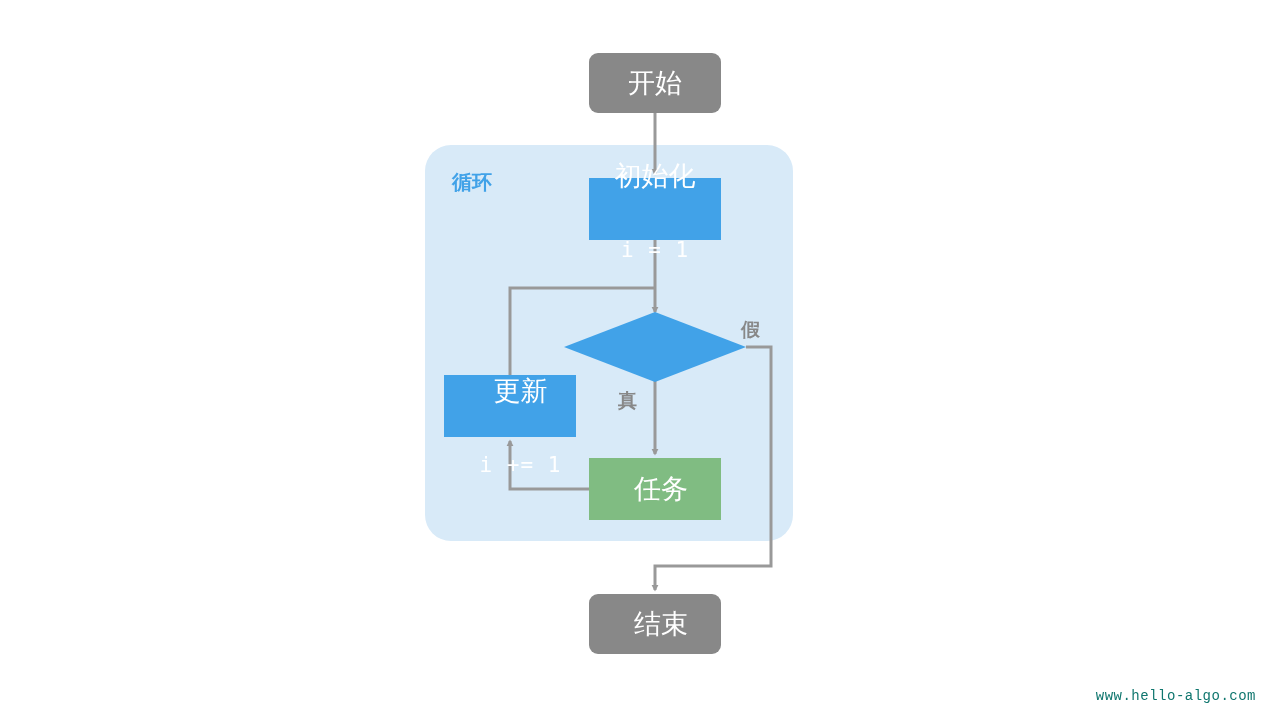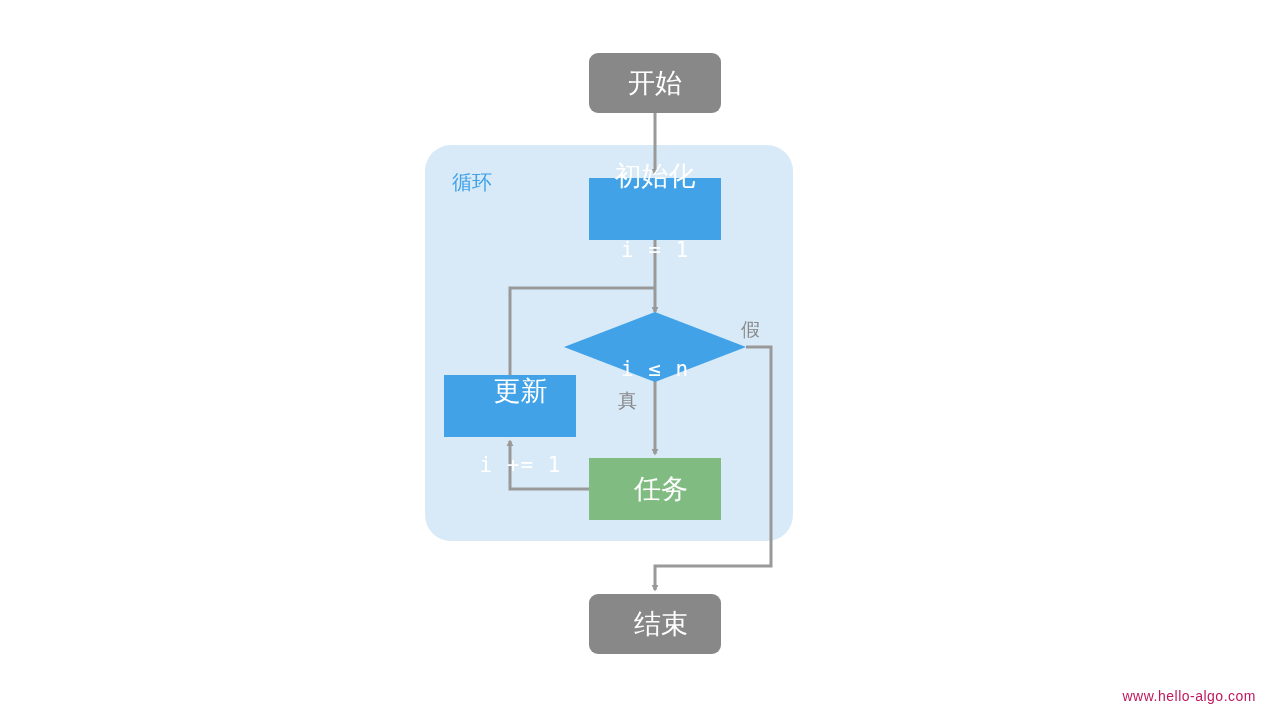--- a/index.html
+++ b/index.html
@@ -58,21 +58,21 @@
   #end-label     { left: 589px; top: 594px; width: 144px; height: 60px; }
   #init-label    { left: 589px; top: 188px; width: 132px; height: 48px; }
   #update-label  { left: 468px; top: 375px; width: 105px; height: 62px; justify-content: space-between; }
   #task-label    { left: 589px; top: 458px; width: 144px; height: 62px; }
   #cond-label    { left: 563px; top: 317px; width: 184px; height: 60px; }
 
   
   .diagram-text {
     position: absolute;
     font-family: "DejaVu Sans", "Liberation Sans", sans-serif;
-    font-weight: normal;
+    font-weight: bold;
     pointer-events: none;
     white-space: nowrap;
     text-align: center;
   }
   #loop-caption {
     left: 452px;
     top: 169px;
     font-size: 20px;
     color: #41a2e8;
   }
@@ -87,23 +87,23 @@
     top: 317px;
     font-size: 19px;
     color: #888888;
   }
 
   
   #watermark {
     position: absolute;
     right: 24px;
     bottom: 16px;
-    font-family: Liberation Sans, sans-serif;
+    font-family: Liberation Mono, monospace;
     font-size: 14px;
-    color: #be185d;
+    color: #0f766e;
     letter-spacing: 0.5px;
     white-space: nowrap;
   }
 </style>
 </head>
 <body>
 
 <div id="canvas">
 
   <svg class="svg-layer" viewBox="0 0 1280 720" xmlns="http://www.w3.org/2000/svg">
@@ -142,23 +142,20 @@
 
   <div class="node-label" id="start-label">
     <span class="cjk">开始</span>
   </div>
 
   <div class="node-label" id="init-label">
     <span class="cjk">初始化</span>
     <span class="mono">i = 1</span>
   </div>
 
-  <div class="node-label" id="cond-label">
-    <span class="mono">i ≤ n</span>
-  </div>
 
   <div class="node-label" id="update-label">
     <span class="cjk">更新</span>
     <span class="mono">i += 1</span>
   </div>
 
   <div class="node-label" id="task-label">
     <span class="cjk">任务</span>
   </div>
 

